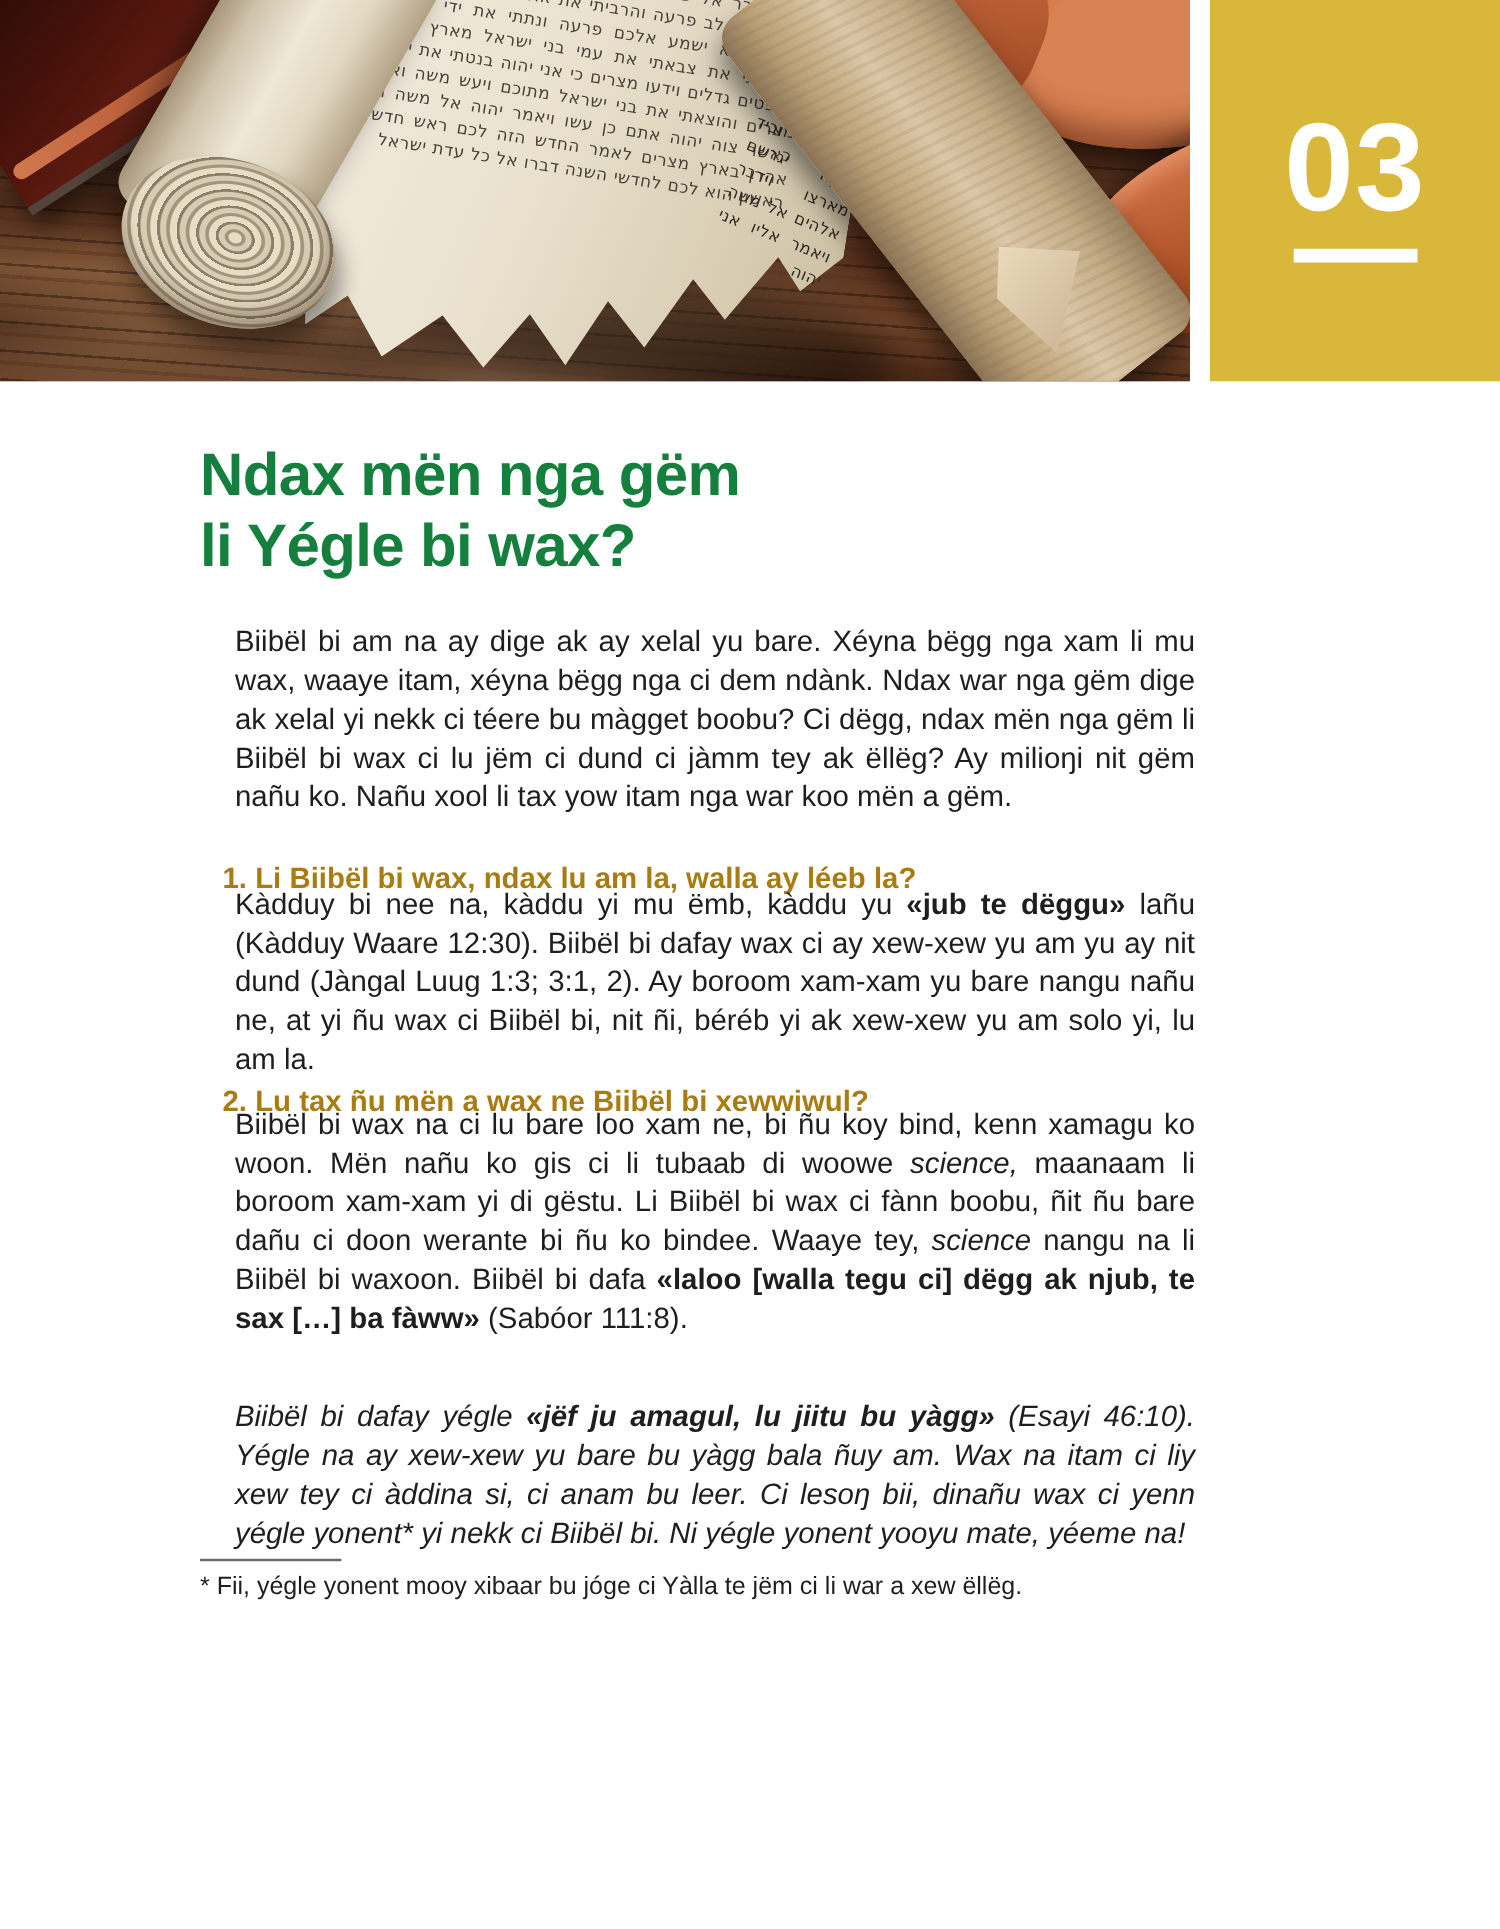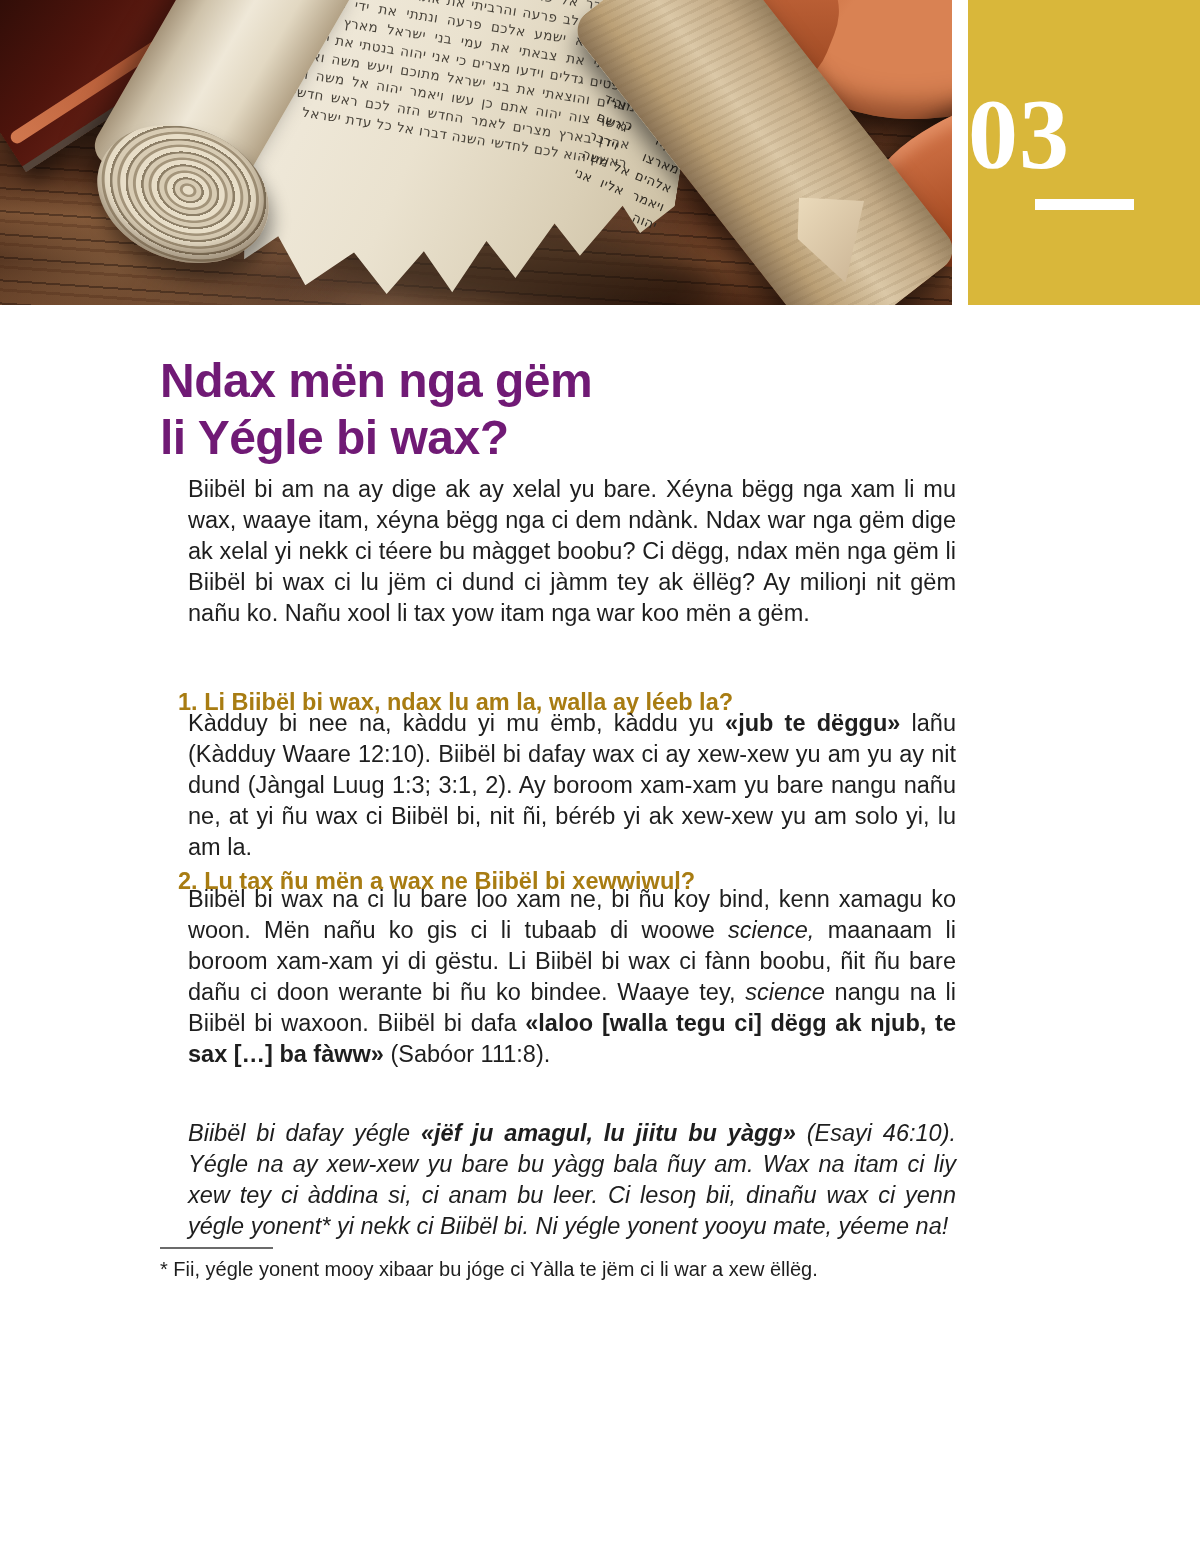--- a/index.html
+++ b/index.html
@@ -61,35 +61,35 @@
     transform:rotate(30deg);
     background:linear-gradient(90deg,#a5947a 0%,#cfc3ab 18%,#efe8d8 46%,#e2d8c2 72%,#b3a286 100%);
     box-shadow:-8px 14px 24px rgba(0,0,0,.45);}
   .scroll-left-end{position:absolute;left:95px;top:128px;width:176px;height:132px;border-radius:50%;
     transform:rotate(20deg);
     background:repeating-radial-gradient(ellipse at 52% 46%, #e8dec8 0 5px, #a3947a 6px 8px, #d8ccb4 9px 13px, #8d7f67 14px 16px);
     box-shadow:inset -8px -10px 16px rgba(70,50,30,.45), 8px 12px 18px rgba(0,0,0,.4);}
 
   
   .badge{position:absolute;left:968px;top:0;width:232px;height:305px;background:#d9b73a;}
-  .badge-num{padding-top:84px;color:#ffffff;font-size:100px;line-height:100px;
-    font-weight:700;font-family:Liberation Serif, serif;letter-spacing:1px;}
+  .badge-num{padding-top:84px;text-align:center;color:#ffffff;font-size:100px;line-height:100px;
+    font-weight:700;font-family:Liberation Sans, sans-serif;letter-spacing:1px;}
   .badge-bar{width:99px;height:11px;background:#ffffff;margin:15px auto 0;}
 
   
-  .title{position:absolute;left:160px;top:352px;margin:0;font-weight:700;color:#701a75;
+  .title{position:absolute;left:160px;top:352px;margin:0;font-weight:700;color:#15803d;
     font-size:48px;line-height:57px;letter-spacing:-.5px;}
   .title .tl{display:block;}
   .para{position:absolute;left:188px;width:768px;margin:0;color:#1e1e1e;
     font-size:23.5px;line-height:31px;text-align:justify;}
   .seg-b{font-weight:700;}
   .seg-i{font-style:italic;}
   .h{position:absolute;left:162px;width:810px;margin:16px;font-size:23.5px;line-height:28px;
     font-weight:700;color:#a87c12;}
-  .intro{top:474px;}
+  .intro{top:498px;}
   .h-1{top:672px;}  .p-1{top:708px;}
   .h-2{top:851px;}  .p-2{top:884px;}
   .h-3{top:1082px;} .p-3{top:1118px;font-style:italic;}
   .rule{position:absolute;left:160px;top:1247px;width:113px;height:2px;background:#6b6b6b;}
   .footnote{position:absolute;left:160px;top:1256px;width:810px;margin:0;color:#1e1e1e;
     font-size:20px;line-height:26px;}
 </style>
 </head>
 <body>
 
@@ -121,21 +121,21 @@
   </div>
 
   <h1 class="title">
     <span class="tl">Ndax mën nga gëm</span>
     <span class="tl">li Yégle bi wax?</span>
   </h1>
 
   <p class="para intro"><span>Biibël bi am na ay dige ak ay xelal yu bare. Xéyna bëgg nga xam li mu wax, waaye itam, xéyna bëgg nga ci dem ndànk. Ndax war nga gëm dige ak xelal yi nekk ci téere bu màgget boobu? Ci dëgg, ndax mën nga gëm li Biibël bi wax ci lu jëm ci dund ci jàmm tey ak ëllëg? Ay milioŋi nit gëm nañu ko. Nañu xool li tax yow itam nga war koo mën a gëm.</span></p>
 
   <h2 class="h h-1">1. Li Biibël bi wax, ndax lu am la, walla ay léeb la?</h2>
-  <p class="para p-1"><span>Kàdduy bi nee na, kàddu yi mu ëmb, kàddu yu </span><span class="seg-b">«jub te dëggu»</span><span> lañu (Kàdduy Waare 12:10). Biibël bi dafay wax ci ay xew-xew yu am yu ay nit dund (Jàngal Luug 1:3; 3:1, 2). Ay boroom xam-xam yu bare nangu nañu ne, at yi ñu wax ci Biibël bi, nit ñi, béréb yi ak xew-xew yu am solo yi, lu am la.</span></p>
+  <p class="para p-1"><span>Kàdduy bi nee na, kàddu yi mu ëmb, kàddu yu </span><span class="seg-b">«jub te dëggu»</span><span> lañu (Kàdduy Waare 12:30). Biibël bi dafay wax ci ay xew-xew yu am yu ay nit dund (Jàngal Luug 1:3; 3:1, 2). Ay boroom xam-xam yu bare nangu nañu ne, at yi ñu wax ci Biibël bi, nit ñi, béréb yi ak xew-xew yu am solo yi, lu am la.</span></p>
 
   <h2 class="h h-2">2. Lu tax ñu mën a wax ne Biibël bi xewwiwul?</h2>
   <p class="para p-2"><span>Biibël bi wax na ci lu bare loo xam ne, bi ñu koy bind, kenn xamagu ko woon. Mën nañu ko gis ci li tubaab di woowe </span><span class="seg-i">science,</span><span> maanaam li boroom xam-xam yi di gëstu. Li Biibël bi wax ci fànn boobu, ñit ñu bare dañu ci doon werante bi ñu ko bindee. Waaye tey, </span><span class="seg-i">science</span><span> nangu na li Biibël bi waxoon. Biibël bi dafa </span><span class="seg-b">«laloo [walla tegu ci] dëgg ak njub, te sax […] ba fàww»</span><span> (Sabóor 111:8).</span></p>
 
   <p class="para p-3"><span>Biibël bi dafay yégle </span><span class="seg-b">«jëf ju amagul, lu jiitu bu yàgg»</span><span> (Esayi 46:10). Yégle na ay xew-xew yu bare bu yàgg bala ñuy am. Wax na itam ci liy xew tey ci àddina si, ci anam bu leer. Ci lesoŋ bii, dinañu wax ci yenn yégle yonent* yi nekk ci Biibël bi. Ni yégle yonent yooyu mate, yéeme na!</span></p>
 
   <div class="rule"></div>
   <p class="footnote">* Fii, yégle yonent mooy xibaar bu jóge ci Yàlla te jëm ci li war a xew ëllëg.</p>
 
 </div>

